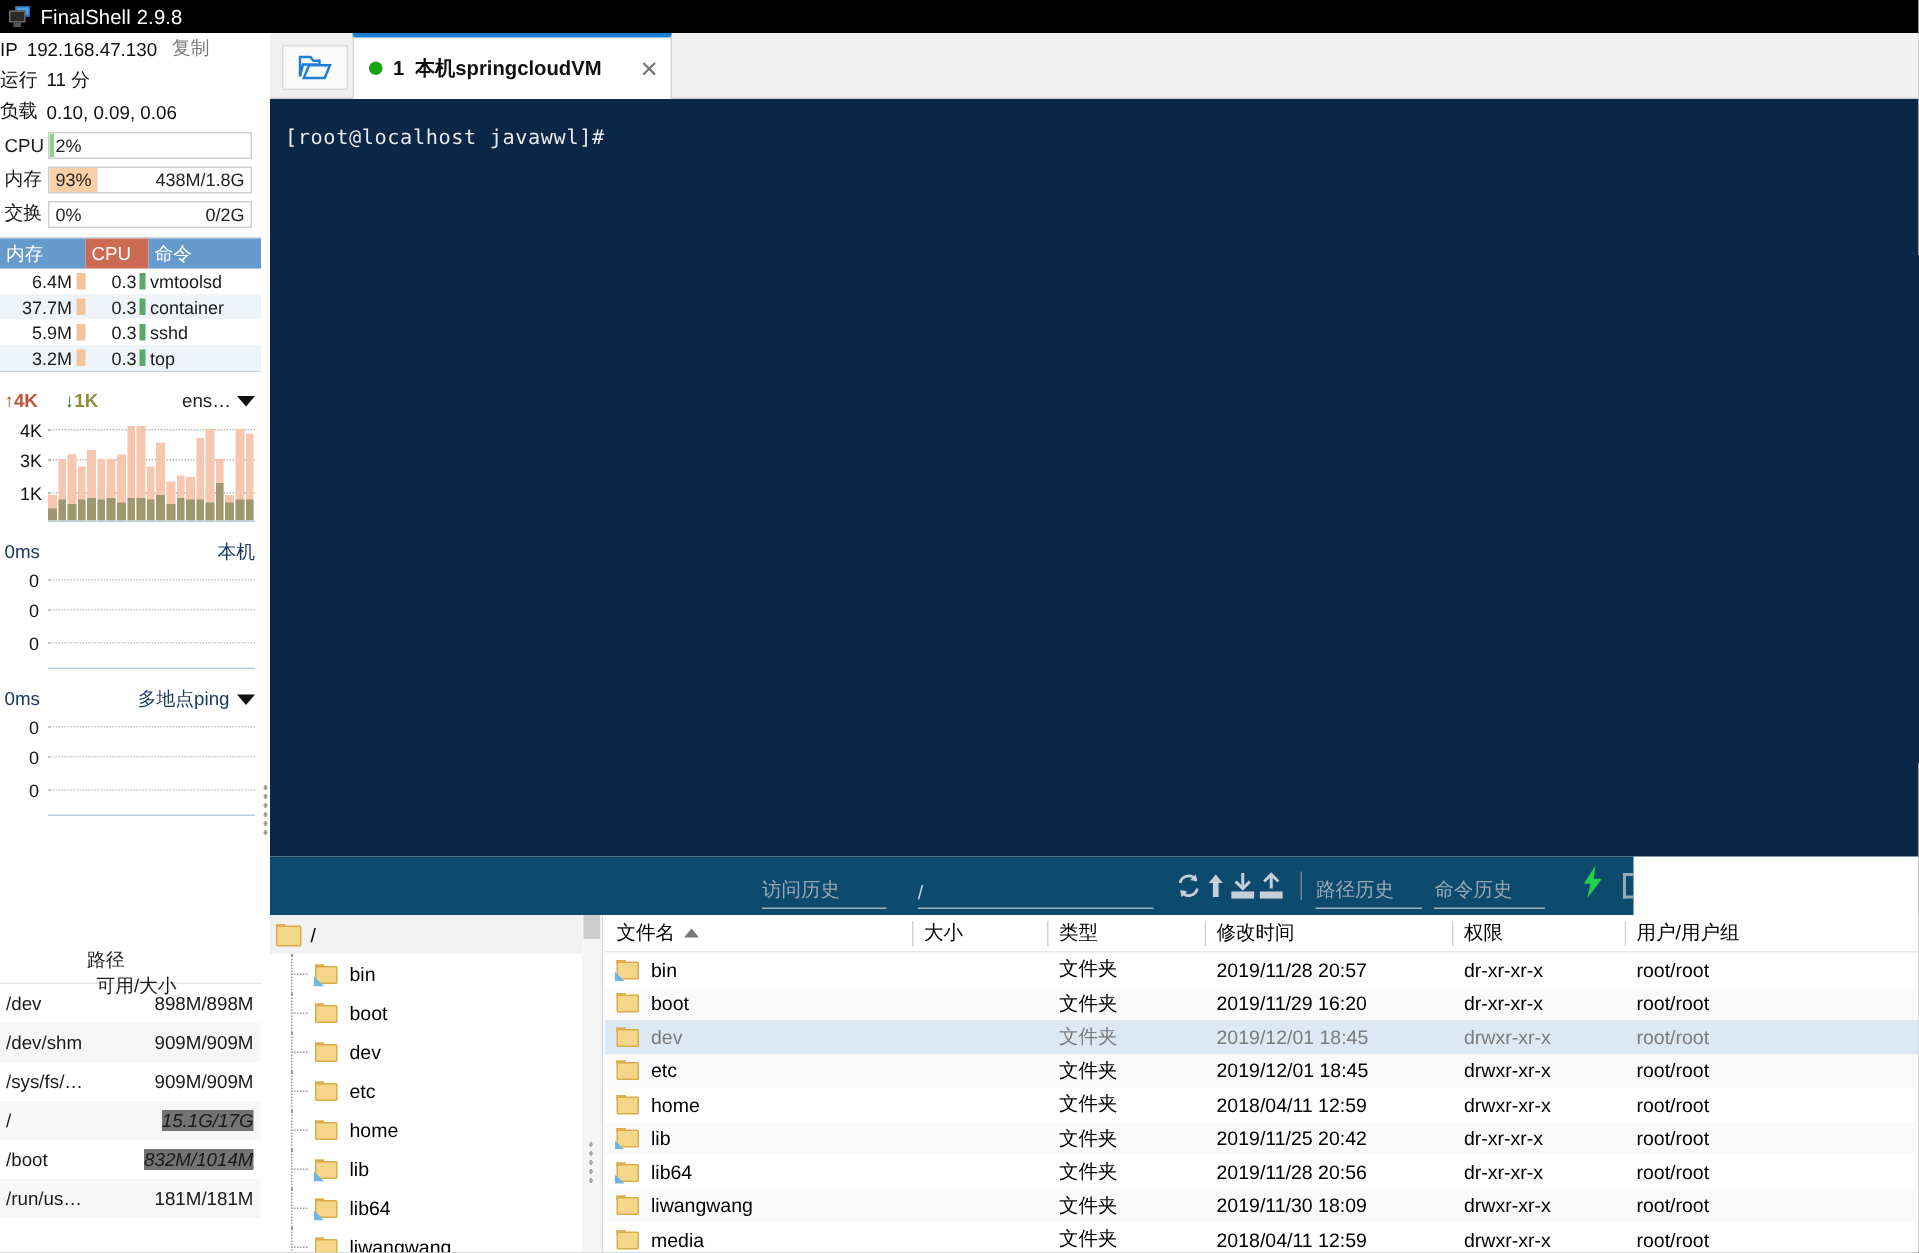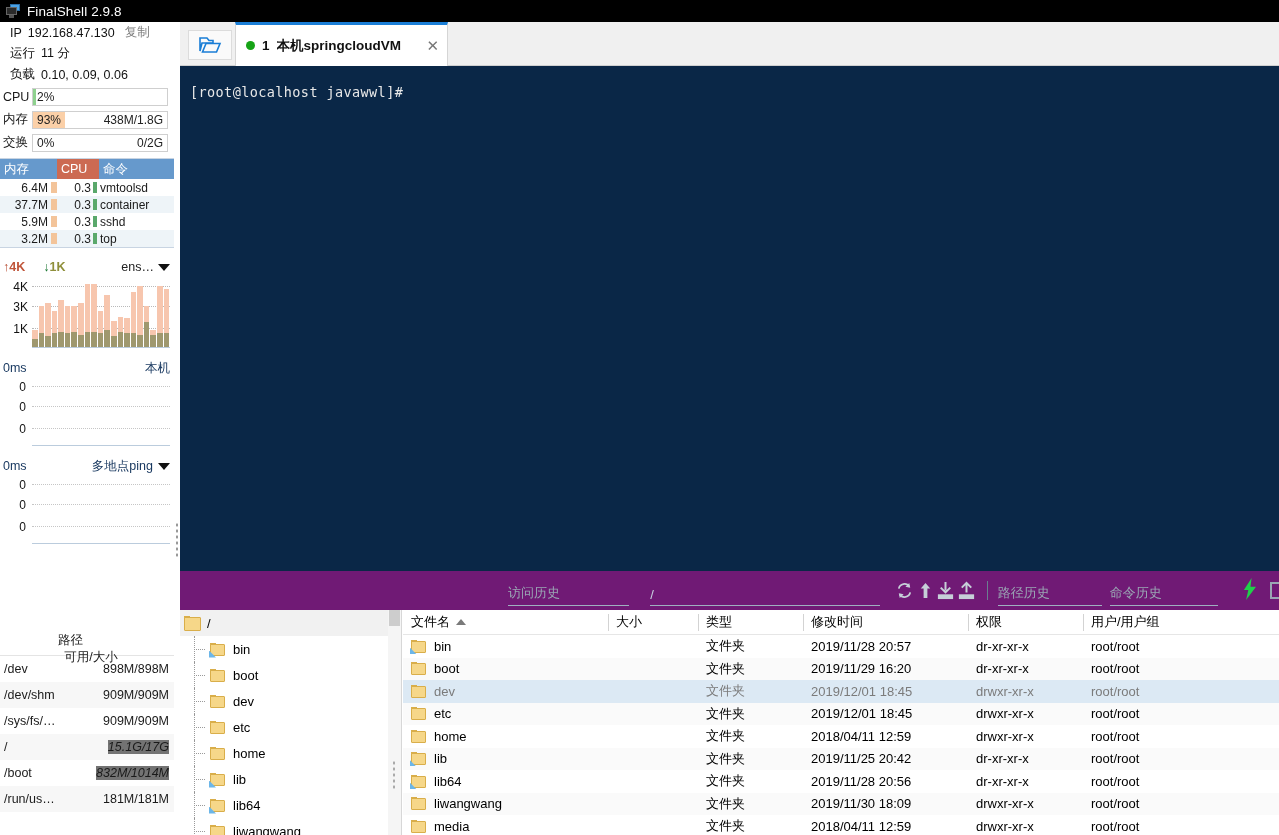--- a/index.html
+++ b/index.html
@@ -31,21 +31,21 @@
     position: absolute; left: 4px; top: 12px; width: 5px; height: 3px; background: #555;
   }
   #titlebar .tb-title { font-size: 13.5px; letter-spacing: .1px; }
 
   
   #sidebar {
     position: absolute; left: 0; top: 22px; width: 174px; height: 813px;
     background: #ffffff; overflow: hidden;
     font-size: 12.5px; color: #1a1a1a;
   }
-  .side-row { display: flex; align-items: center; height: 21px; padding-left: 10px; white-space: nowrap; }
+  .side-row { display: flex; align-items: center; height: 21px; padding-left: 0; white-space: nowrap; }
   .side-label { color: #111; margin-right: 6px; }
   .side-val { color: #111; }
   .side-copy { color: #7a7a7a; margin-left: 10px; cursor: pointer; }
 
   .gauge-row { display: flex; align-items: center; height: 23px; padding-left: 3px; }
   .gauge-name { width: 29px; flex: 0 0 auto; font-size: 12.5px; }
   .gauge {
     position: relative; flex: 1 1 auto; height: 18px; margin-right: 6px;
     border: 1px solid #cfcfcf; background: #fff; overflow: hidden;
   }
@@ -151,22 +151,22 @@
   #terminal {
     position: absolute; left: 180px; top: 66px; width: 1099px; height: 505px;
     background: #0a2747; color: #e8e8e8;
     font-family: "DejaVu Sans Mono", "Liberation Mono", monospace;
     font-size: 13.5px; padding: 18px 0 0 10px;
   }
   #terminal .line { white-space: pre; letter-spacing: .4px; }
 
   
   #filetoolbar {
-    position: absolute; left: 180px; top: 571px; width: 1099px; height: 39px;
-    background: #701a75; display: flex; align-items: center;
+    position: absolute; left: 180px; top: 571px; width: 909px; height: 39px;
+    background: #0c4a6e; display: flex; align-items: center;
   }
   .ft-field { position: relative; height: 30px; display: flex; align-items: flex-end; }
   .ft-field .ft-lbl { color: #9aa7b4; font-size: 13px; padding-bottom: 4px; }
   .ft-field .ft-line { position: absolute; left: 0; right: 0; bottom: 0; height: 1px; background: #9fb0c0; }
   .ft-val { color: #c9d6e2; font-size: 13px; padding-bottom: 4px; }
   .ft-iconbtn { width: 24px; height: 24px; display: flex; align-items: center; justify-content: center; cursor: pointer; }
   .ft-div { width: 1px; height: 19px; background: #6a7d90; margin: 0 10px; }
 
   
   #treepanel {

